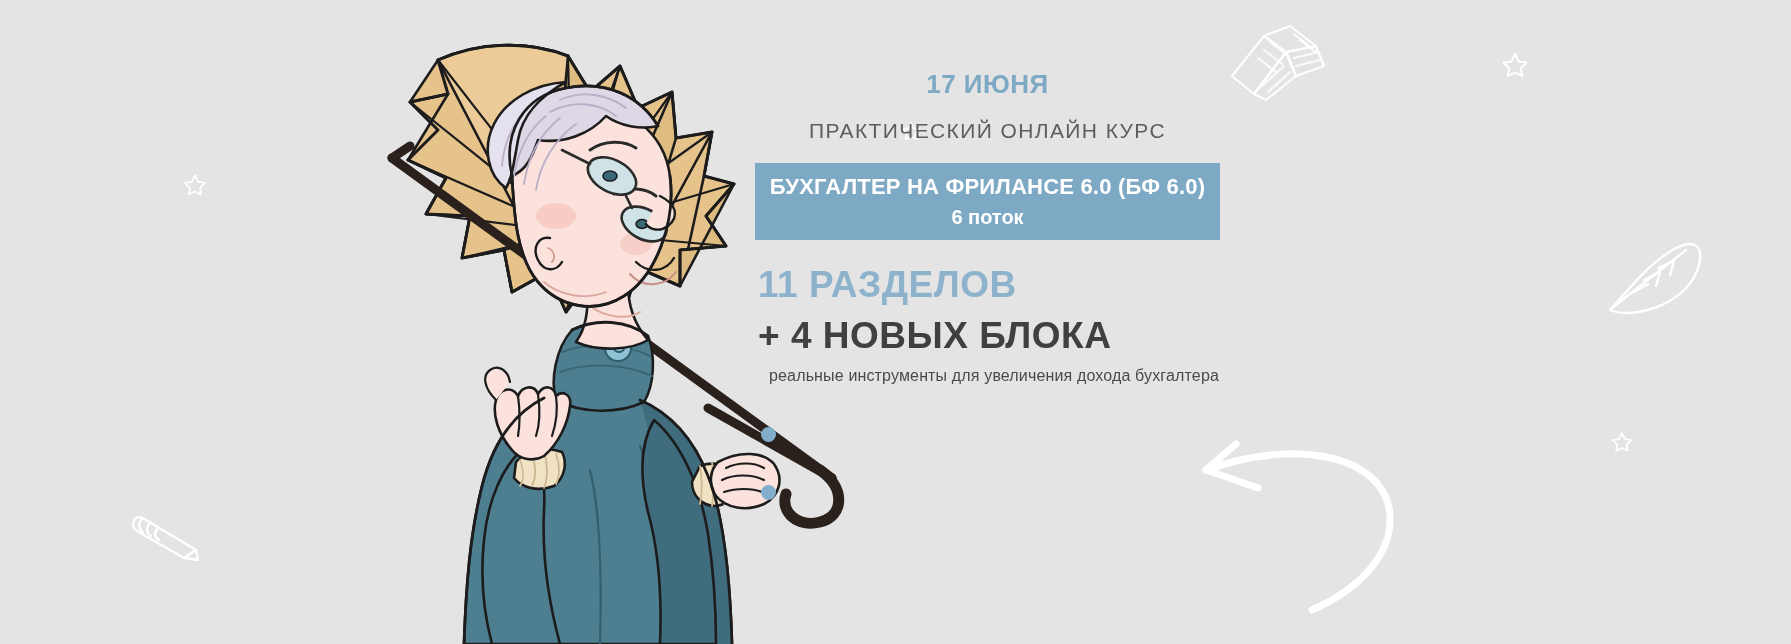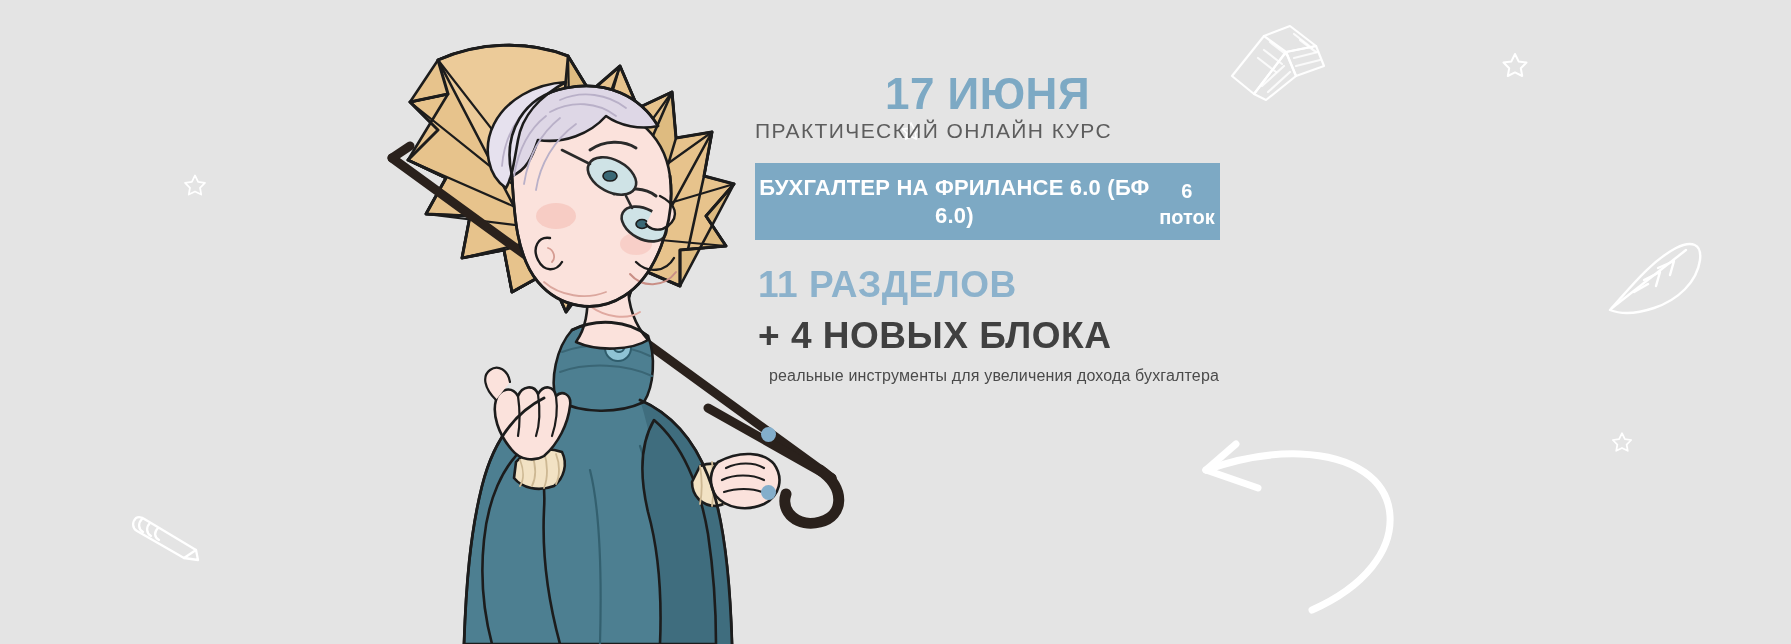--- a/index.html
+++ b/index.html
@@ -46,46 +46,48 @@
     top: 0;
     width: 700px;
     height: 644px;
   }
 
   #date-line {
     position: absolute;
     left: 0; top: 70px;
     width: 465px;
     text-align: center;
-    font-size: 44px;
+    font-size: 26px;
     font-weight: bold;
     letter-spacing: 0.5px;
     color: #7da9c4;
     line-height: 1.1;
   }
 
   #subtitle-line {
     position: absolute;
     left: 0; top: 118px;
     width: 465px;
+    text-align: center;
     font-size: 21px;
     font-weight: 300;
     letter-spacing: 1.4px;
     color: #5d5d5d;
     line-height: 1.2;
   }
 
   #banner {
     position: absolute;
     left: 0px; top: 163px;
     width: 465px;
     height: 77px;
     background: #7da9c4;
     color: #ffffff;
     display: flex;
+    flex-direction: column;
     align-items: center;
     justify-content: center;
     text-align: center;
   }
   #banner .line1 {
     font-size: 22px;
     font-weight: bold;
     letter-spacing: 0.2px;
     line-height: 1.25;
   }

